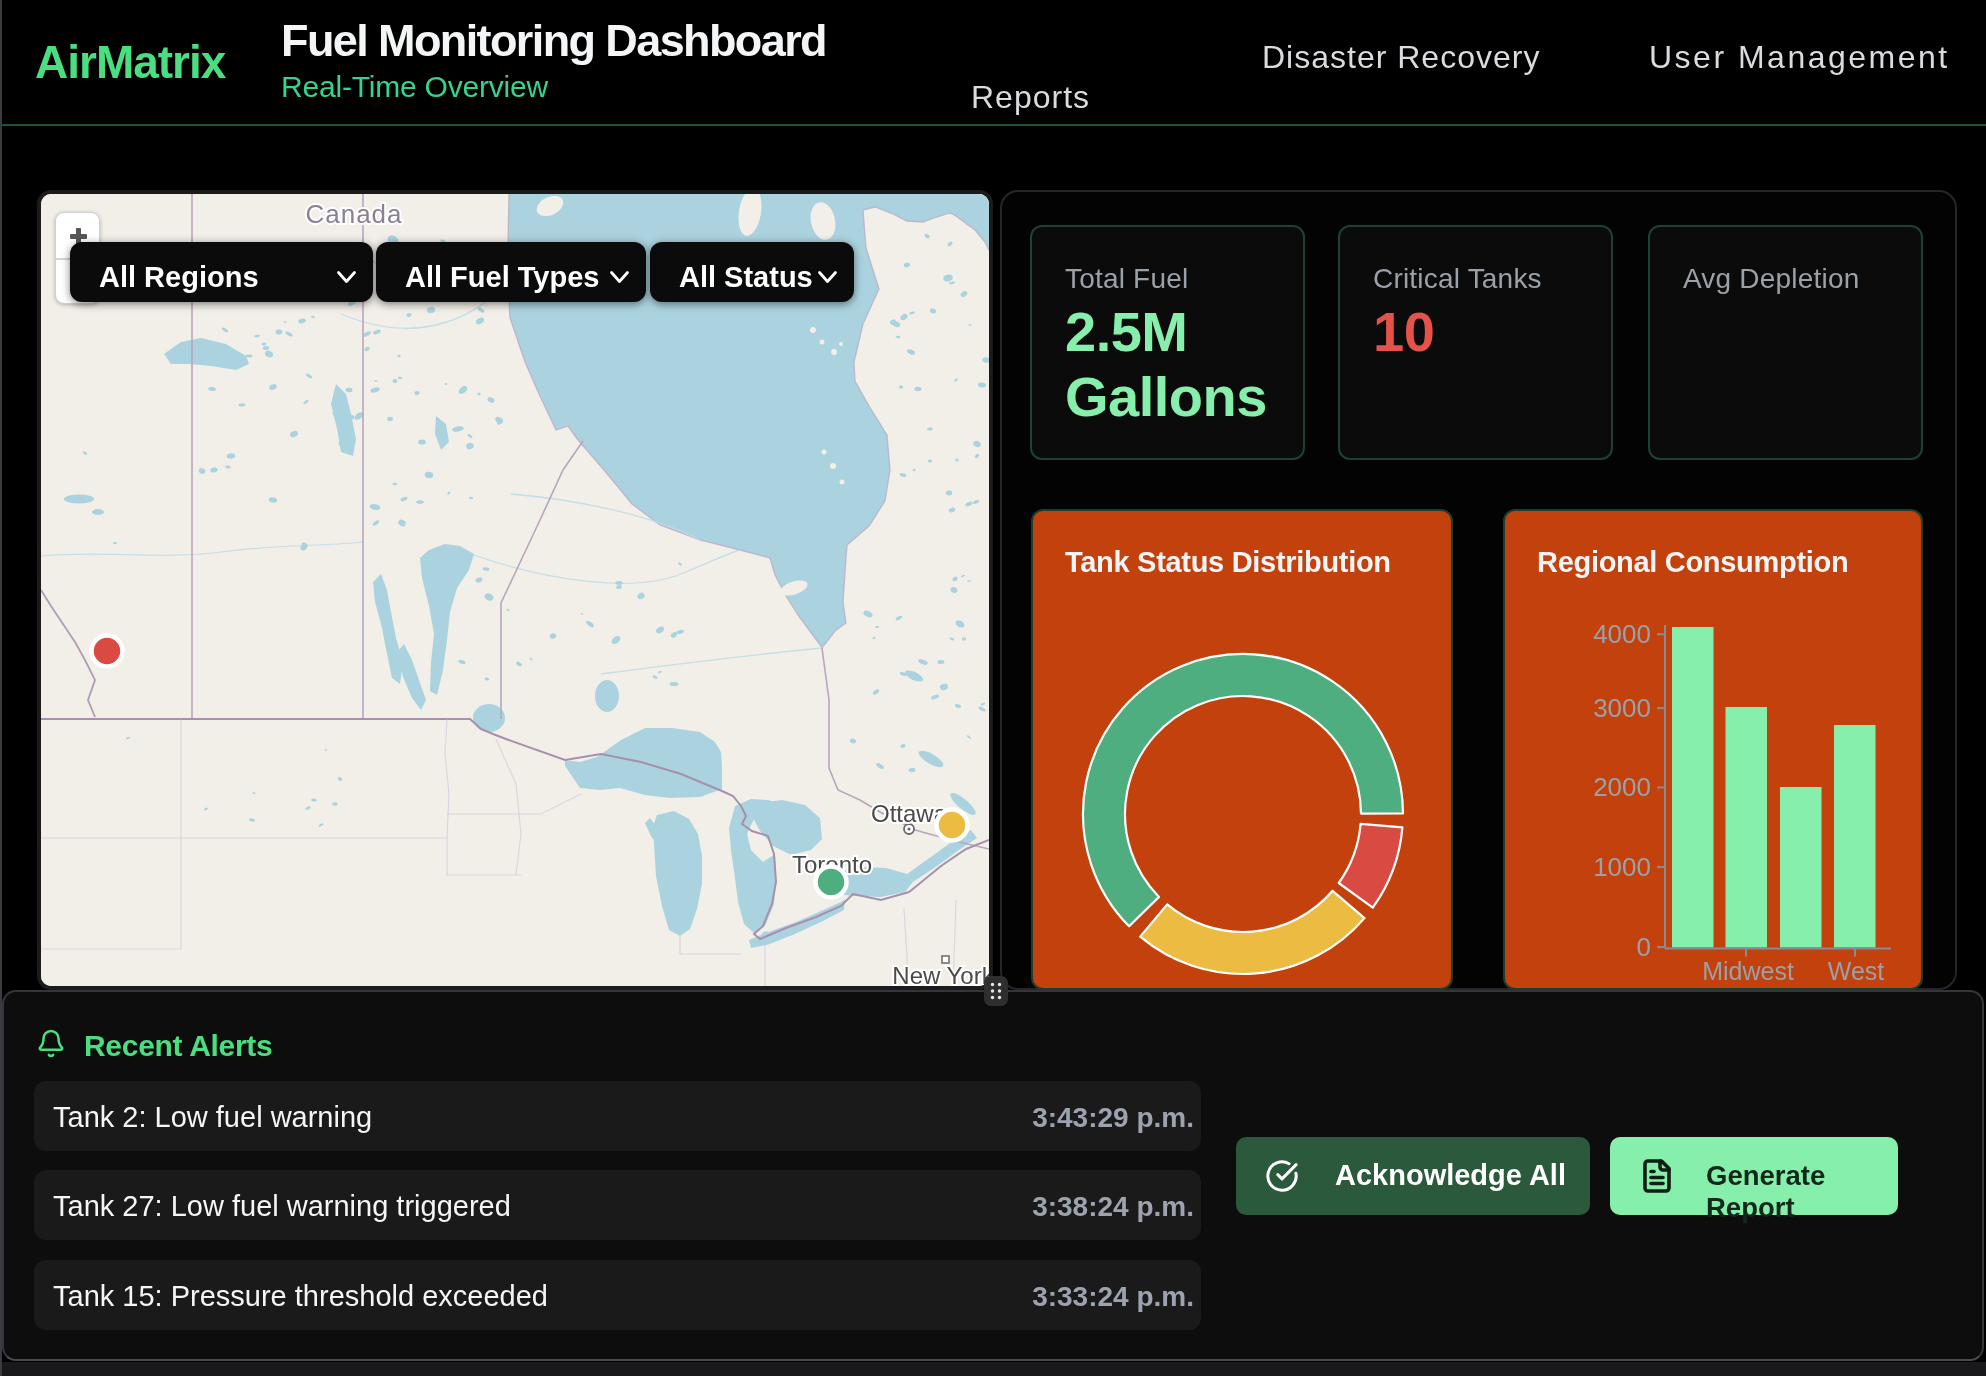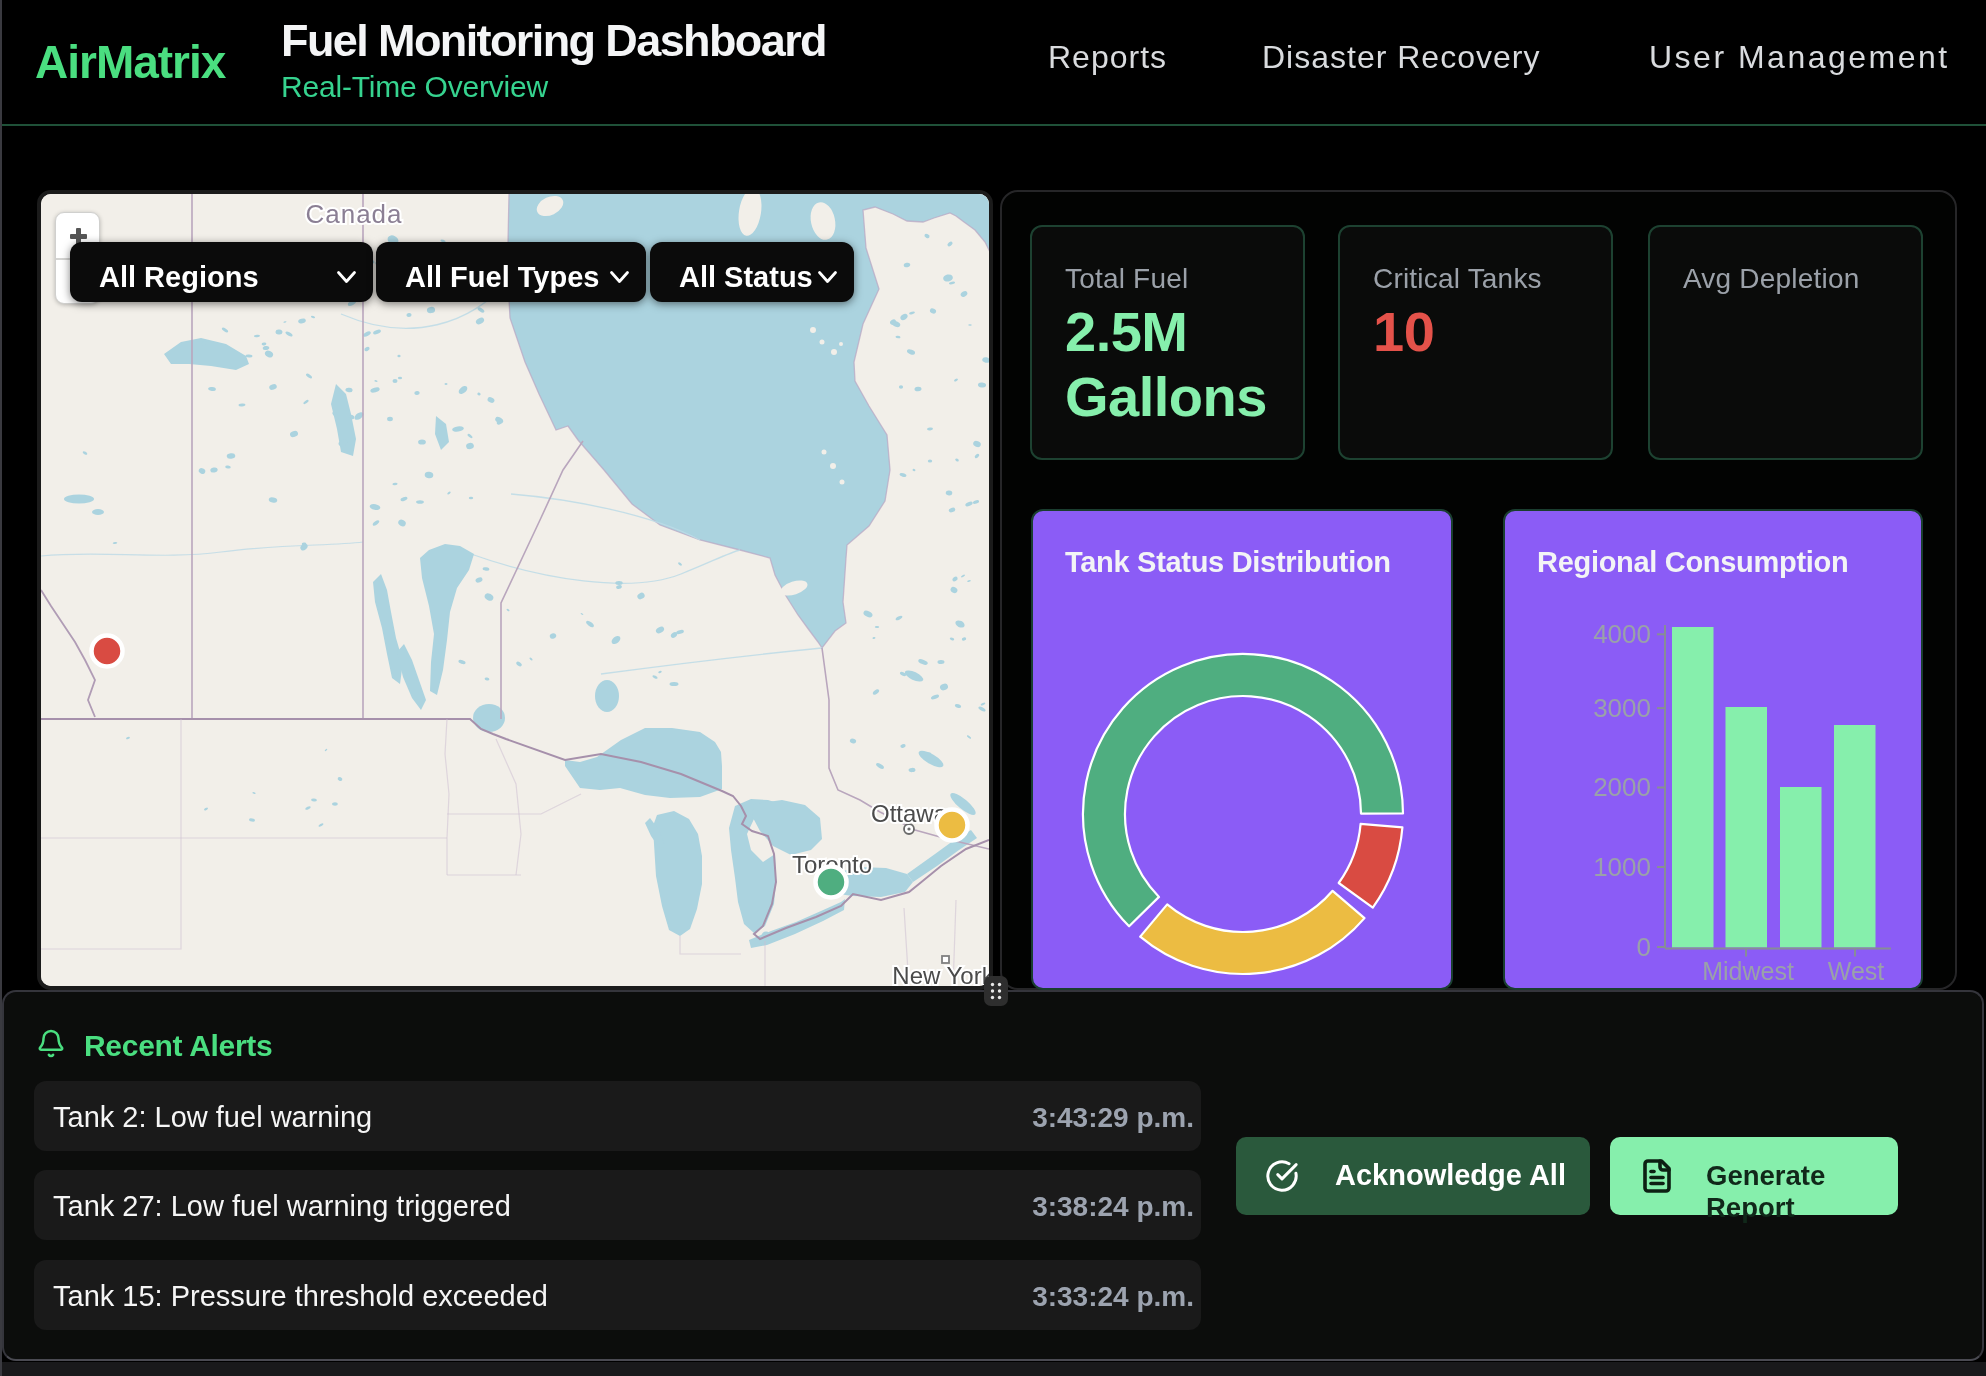--- a/index.html
+++ b/index.html
@@ -21,21 +21,21 @@
 #zoomctl .sep { position:absolute; left:0px; top:45px; width:45px; height:1.5px; background:#d4d4d2; }
 .pill { top:242px; height:60px; background:#0b0b0b; border-radius:12px; box-shadow:0 2px 8px rgba(0,0,0,0.5); color:#fff; font-size:29px; font-weight:600; }
 .pill span.t { position:absolute; left:29px; top:19px; white-space:nowrap; }
 .pill svg { position:absolute; right:16px; top:28px; }
 
 
 #rpanel { left:1000px; top:190px; width:957px; height:800px; border:2px solid #262628; border-radius:18px; background:#020302; }
 .stat { top:225px; width:275px; height:235px; background:#0a0b0a; border:2px solid #1d4231; border-radius:12px; }
 .stat .lab { position:absolute; left:33px; top:36px; font-size:28px; color:#9ba1a9; letter-spacing:0.2px; }
 .stat .val { position:absolute; left:33px; top:72px; font-size:56px; font-weight:bold; line-height:65px; letter-spacing:-0.5px;}
-.ccard { top:509px; width:422px; height:481px; background:#8b5cf6; border:2px solid #1a3e2f; border-radius:12px; }
+.ccard { top:509px; width:422px; height:481px; background:#c2410c; border:2px solid #1a3e2f; border-radius:12px; }
 .ccard .ct { position:absolute; left:32px; top:35px; font-size:29px; font-weight:bold; color:#f3f4f6; letter-spacing:-0.3px;}
 
 
 #apanel { left:2px; top:990px; width:1982px; height:371px; background:#0c0d0c; border:2px solid #35353c; border-bottom-color:#4a4a52; border-radius:14px; }
 #ahead { left:84px; top:1029px; font-size:30px; font-weight:bold; color:#4ade80; letter-spacing:-0.3px; }
 .arow { left:34px; width:1167px; height:70px; background:#1a1a1a; border-radius:12px; }
 .arow .m { position:absolute; left:19px; top:20px; font-size:29px; font-weight:500; color:#f5f5f5; }
 .arow .tm { position:absolute; right:7px; top:21px; font-size:28px; color:#9ca3af;font-weight:bold; }
 .btn { top:1137px; height:78px; border-radius:10px; }
 #ackbtn { left:1236px; width:354px; background:#2a593c; }
@@ -46,21 +46,21 @@
 #botstrip { left:0; top:1362px; width:1986px; height:14px; background:#19191b; }
 #ledge { left:0; top:0; width:2px; height:1376px; background:#3a3a40; }
 #handle { left:984px; top:976px; width:24px; height:30px; background:#2e2e2e; border-radius:7px; }
 </style>
 </head>
 <body>
 
 <div class="abs" id="logo">AirMatrix</div>
 <div class="abs" id="htitle">Fuel Monitoring Dashboard</div>
 <div class="abs" id="hsub">Real-Time Overview</div>
-<div class="abs nav" style="left:1048px;">Reports</div>
+<div class="abs nav" style="left:971px;margin-top:40px;">Reports</div>
 <div class="abs nav" style="left:1262px;">Disaster Recovery</div>
 <div class="abs nav" style="left:1649px; letter-spacing:2.5px;">User Management</div>
 <div class="abs" id="hdiv"></div>
 
 <div class="abs" id="map">
     <svg width="948" height="794" viewBox="0 0 948 794" style="position:absolute;left:0;top:0;" font-family="Liberation Sans, sans-serif">
 <rect width="948" height="794" fill="#f2efe9"></rect>
 <path d="M 468,0 L 467,48 L 467,86 L 469,124 L 484,168 L 498,200 L 515,236 L 527,232 L 537,246 L 563,276 L 591,310 L 619,331 L 659,346 L 699,356 L 729,364 L 734,381 L 745,402 L 757,421 L 768,436 L 777,448 L 781,454 L 794,437 L 805,429 L 802,408 L 805,364 L 806,351 L 828,332 L 844,307 L 849,276 L 846,241 L 828,212 L 814,187 L 813,168 L 822,130 L 838,95 L 825,54 L 822,16 L 834,13 L 852,20 L 866,27 L 882,28 L 893,24 L 909,19 L 915,22 L 923,28 L 934,36 L 944,48 L 951,62 L 948,60 L 948,0 Z" fill="#abd3df"></path>
 <path d="M 468,0 L 467,48 L 467,86 L 469,124 L 484,168 L 498,200 L 515,236 L 527,232 L 537,246 L 563,276 L 591,310 L 619,331 L 659,346 L 699,356 L 729,364 L 734,381 L 745,402 L 757,421 L 768,436 L 777,448 L 781,454 L 794,437 L 805,429 L 802,408 L 805,364 L 806,351 L 828,332 L 844,307 L 849,276 L 846,241 L 828,212 L 814,187 L 813,168 L 822,130 L 838,95 L 825,54 L 822,16 L 834,13 L 852,20 L 866,27 L 882,28 L 893,24 L 909,19 L 915,22 L 923,28 L 934,36 L 944,48 L 951,62" fill="none" stroke="rgba(186,168,196,0.75)" stroke-width="1.3"></path>
 <ellipse cx="509" cy="12" rx="14" ry="9" transform="rotate(-25 509 12)" fill="#f2efe9"></ellipse>

